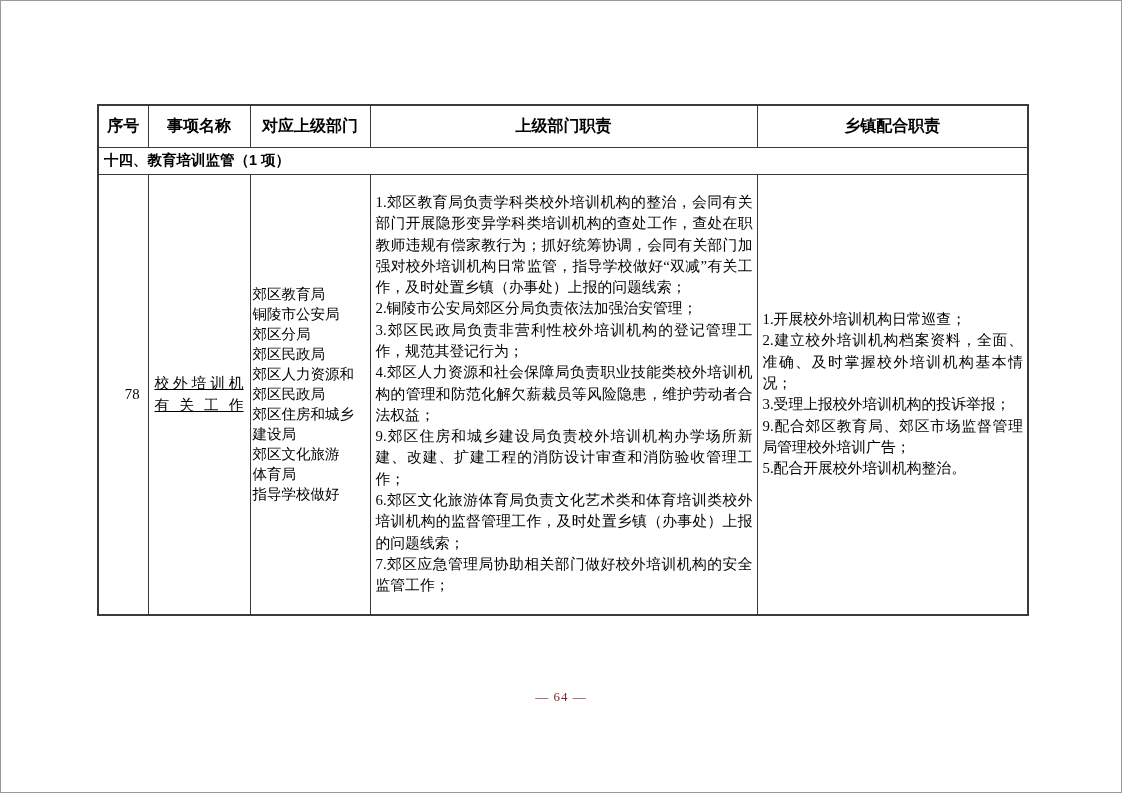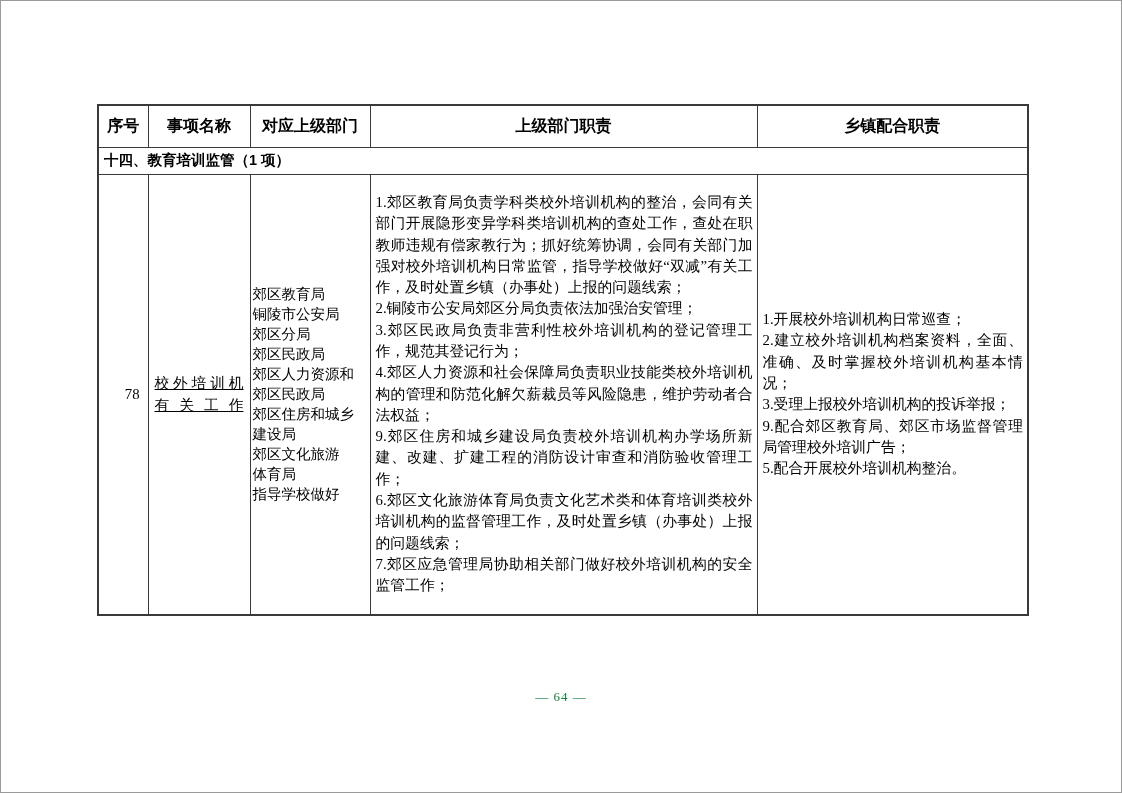--- a/index.html
+++ b/index.html
@@ -104,21 +104,21 @@
     font-size: 14.8px;
   }
 
   .page-number {
     position: absolute;
     top: 688px;
     left: 0;
     width: 100%;
     text-align: center;
     font-size: 13px;
-    color: #15803d;
+    color: #7f1d1d;
     letter-spacing: 1px;
   }
 </style>
 </head>
 <body>
 
 <div class="page">
 
   <table class="doc-table">
     <colgroup>

